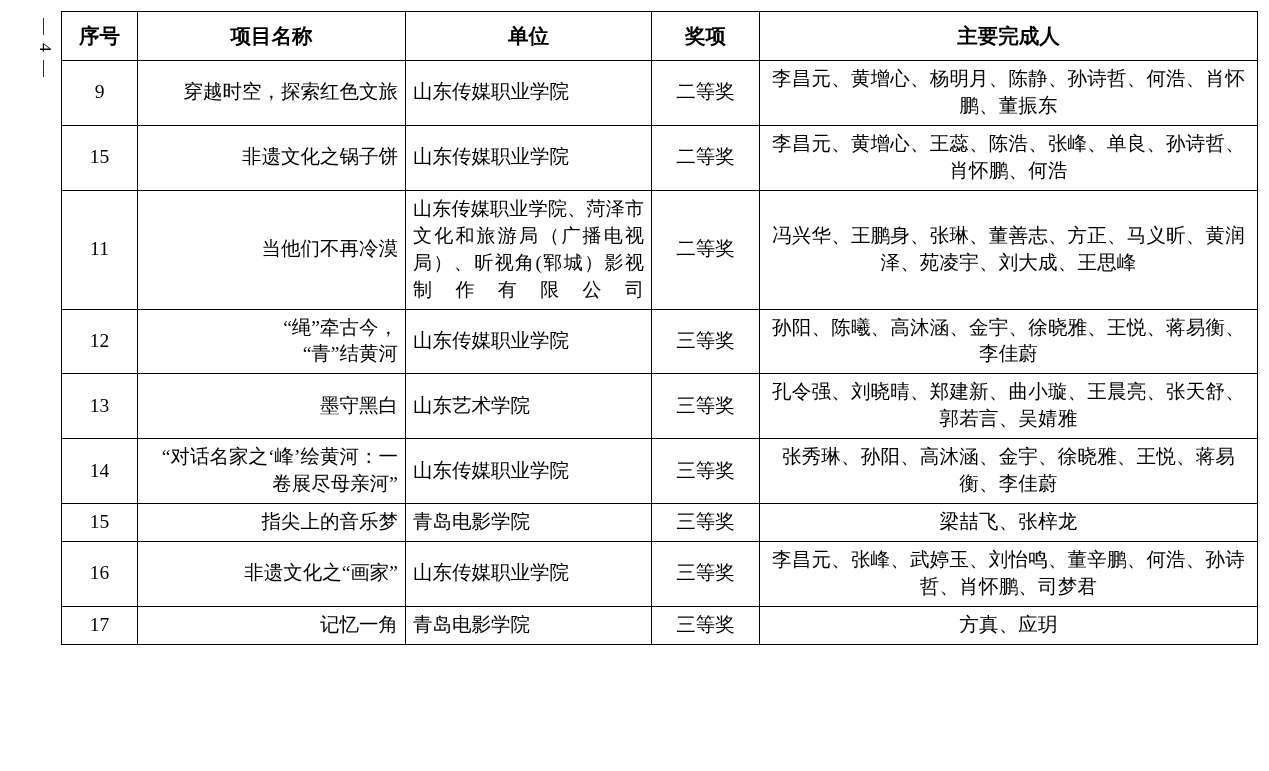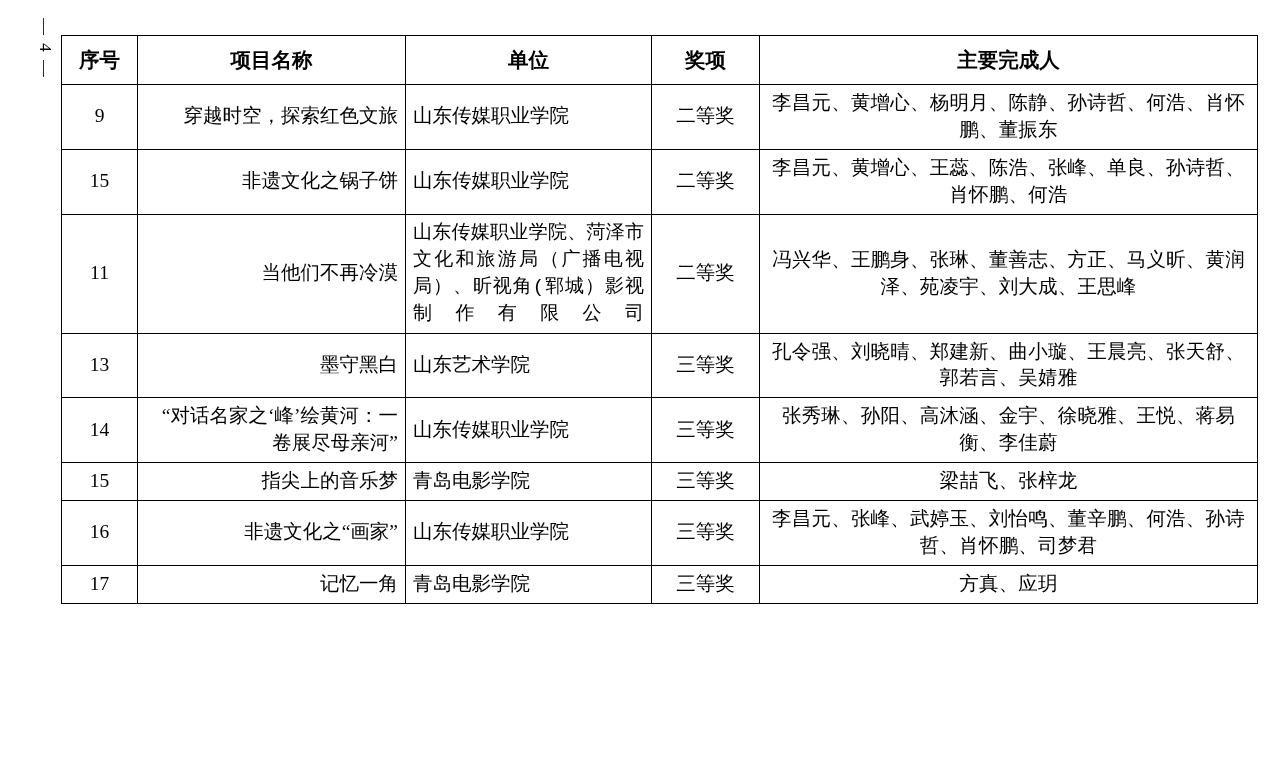--- a/index.html
+++ b/index.html
@@ -38,21 +38,20 @@
     position: absolute;
     left: 61px;
     top: 11px;
     width: 1196px;
   }
   table.awards {
     border-collapse: collapse;
     width: 1196px;
     table-layout: fixed;
     background: #fff;
-    margin-top: 24px;
   }
   table.awards th, table.awards td {
     border: 1.6px solid #000;
     padding: 5px 7px;
     font-size: 19.5px;
     line-height: 1.38;
     vertical-align: middle;
   }
   table.awards thead th {
     text-align: center;
@@ -64,21 +63,21 @@
   col.c-no    { width: 76px; }
   col.c-name  { width: 268px; }
   col.c-unit  { width: 246px; }
   col.c-award { width: 108px; }
   col.c-people{ width: 498px; }
 
   td.no, td.award { text-align: center; white-space: nowrap; }
   td.name { text-align: right; }
   td.unit { text-align: left; }
   td.people { text-align: center; letter-spacing: 0.2px; }
-  td.unit.just { text-align: justify; text-align-last: justify; line-height: 1.42; font-size: 19px; font-family: Liberation Mono, monospace; }
+  td.unit.just { text-align: justify; text-align-last: justify; line-height: 1.42; font-size: 19px; }
   .nowrap-cell { white-space: nowrap; }
   .two-line { line-height: 1.42; }
 </style>
 </head>
 <body>
 
 <div class="page">
 
   <div class="page-marker">— 4 —</div>
 
@@ -116,20 +115,28 @@
           <td class="people">李昌元、黄增心、王蕊、陈浩、张峰、单良、孙诗哲、肖怀鹏、何浩</td>
         </tr>
         <tr>
           <td class="no">11</td>
           <td class="name">当他们不再冷漠</td>
           <td class="unit just">山东传媒职业学院、菏泽市文化和旅游局（广播电视局）、昕视角(郓城）影视制作有限公司</td>
           <td class="award">二等奖</td>
           <td class="people">冯兴华、王鹏身、张琳、董善志、方正、马义昕、黄润泽、苑凌宇、刘大成、王思峰</td>
         </tr>
         <tr>
+          <td class="no">12</td>
+          <td class="name two-line" style="white-space: pre-line;">“绳”牵古今，
+“青”结黄河</td>
+          <td class="unit nowrap-cell">山东传媒职业学院</td>
+          <td class="award">三等奖</td>
+          <td class="people">孙阳、陈曦、高沐涵、金宇、徐晓雅、王悦、蒋易衡、李佳蔚</td>
+        </tr>
+        <tr>
           <td class="no">13</td>
           <td class="name">墨守黑白</td>
           <td class="unit nowrap-cell">山东艺术学院</td>
           <td class="award">三等奖</td>
           <td class="people">孔令强、刘晓晴、郑建新、曲小璇、王晨亮、张天舒、郭若言、吴婧雅</td>
         </tr>
         <tr>
           <td class="no">14</td>
           <td class="name">“对话名家之‘峰’绘黄河：一卷展尽母亲河”</td>
           <td class="unit nowrap-cell">山东传媒职业学院</td>

